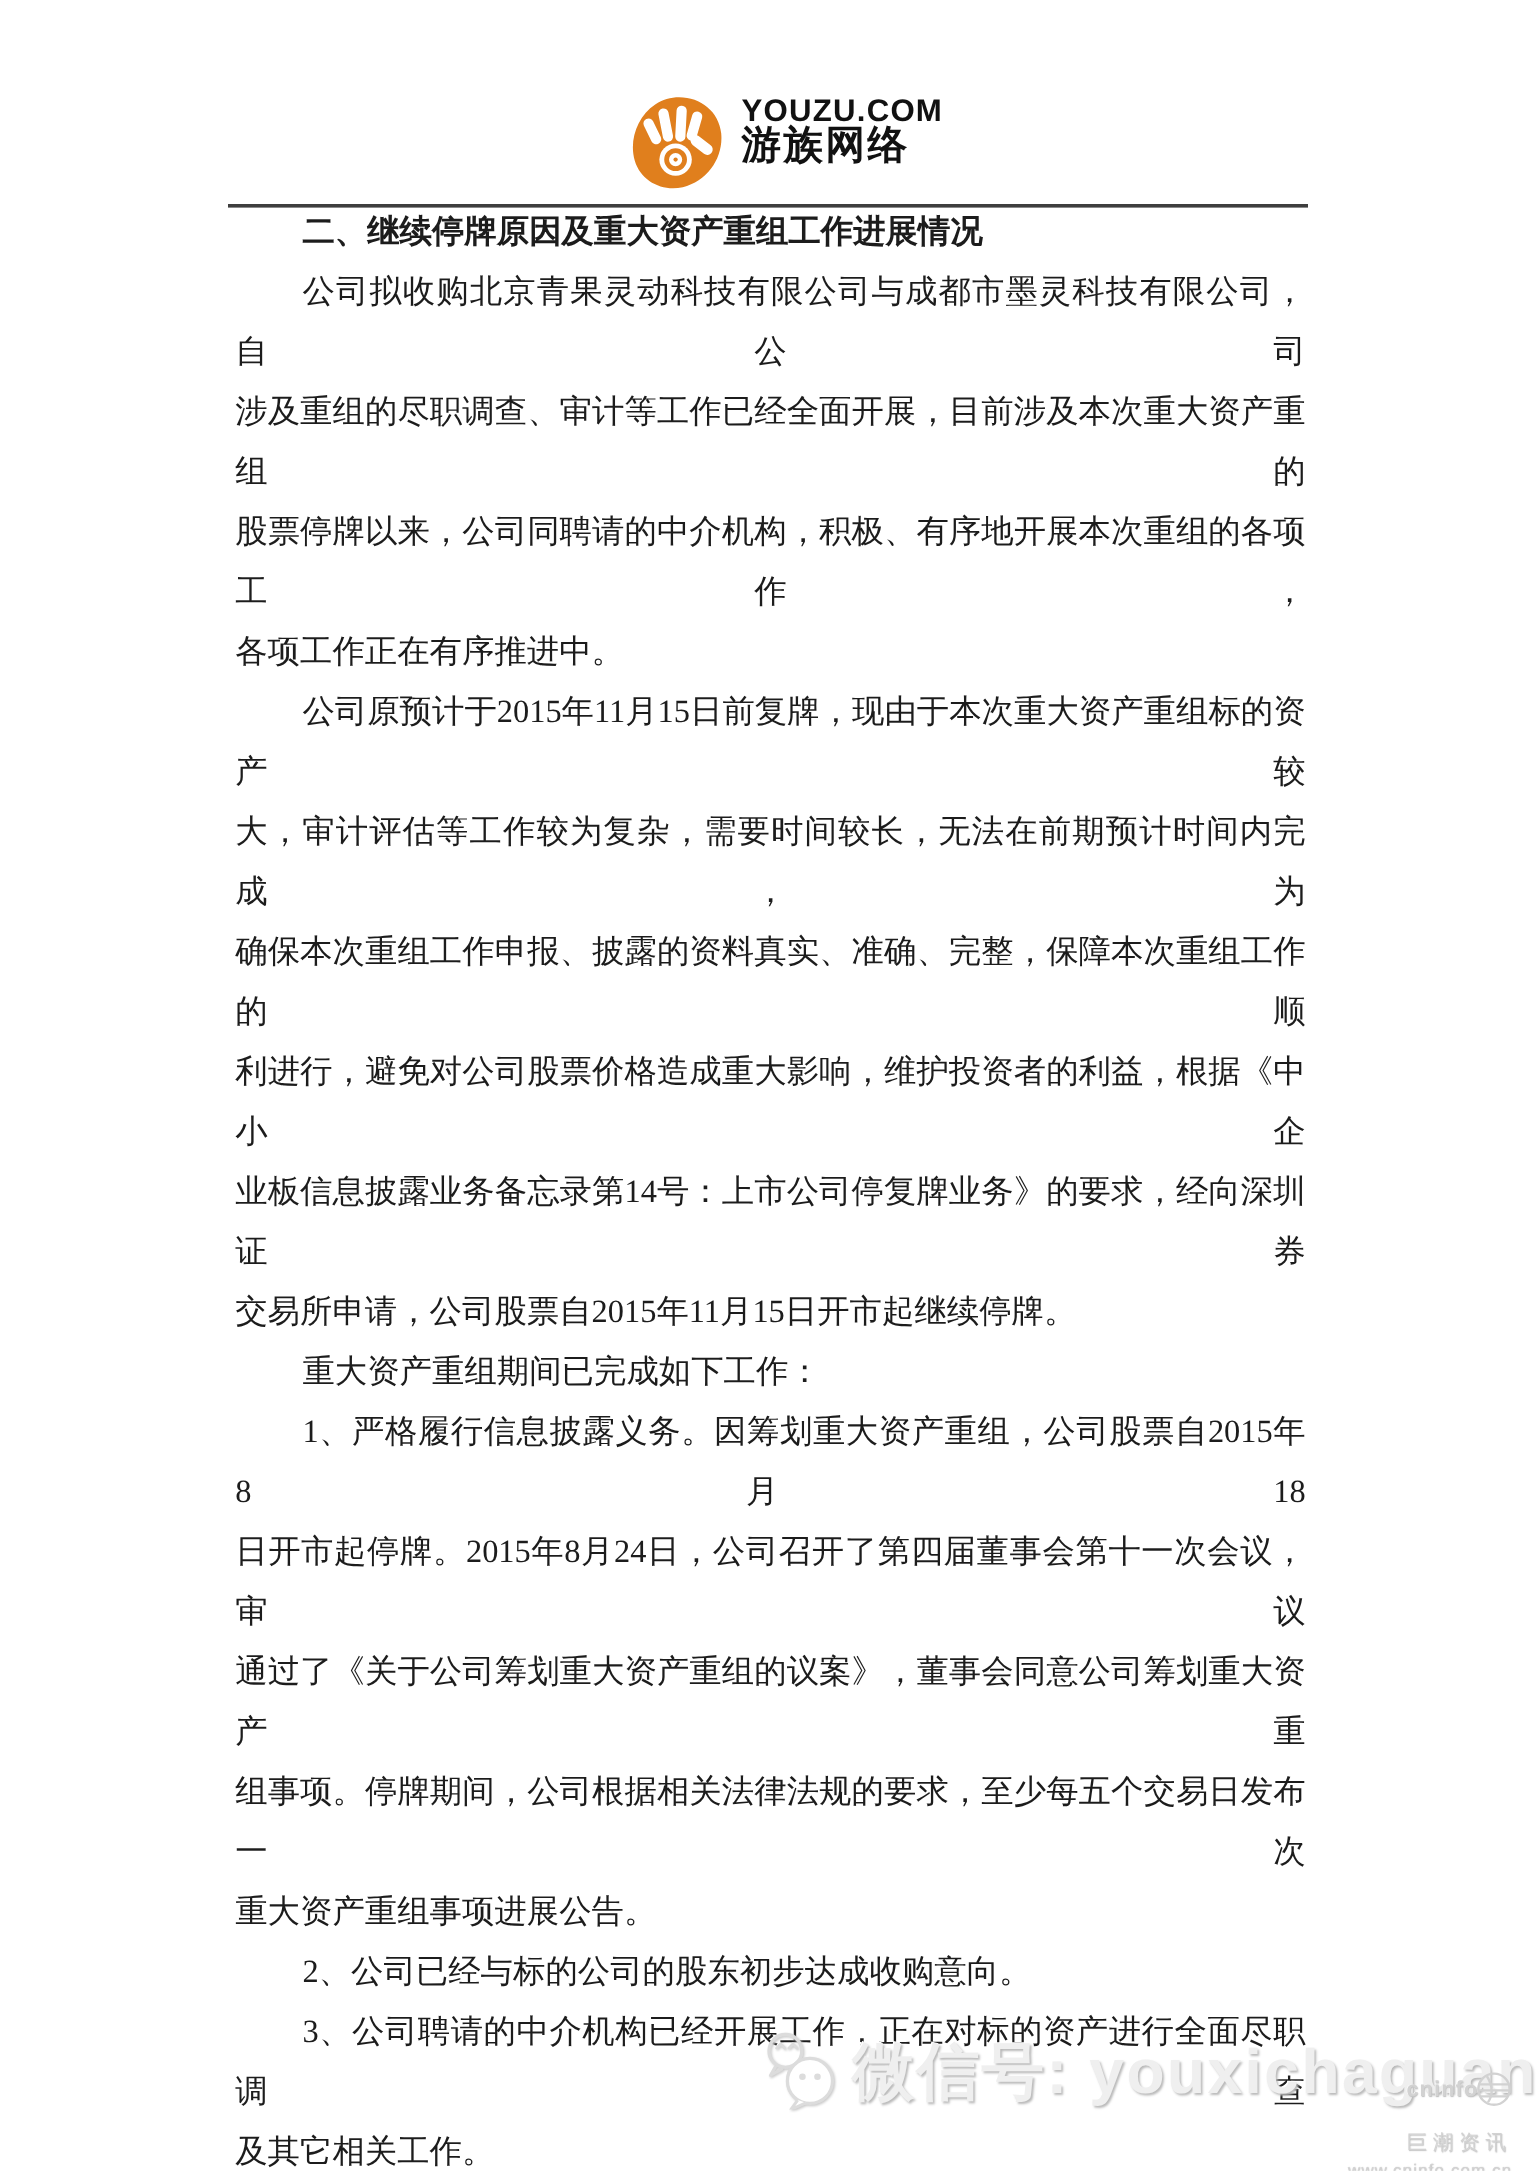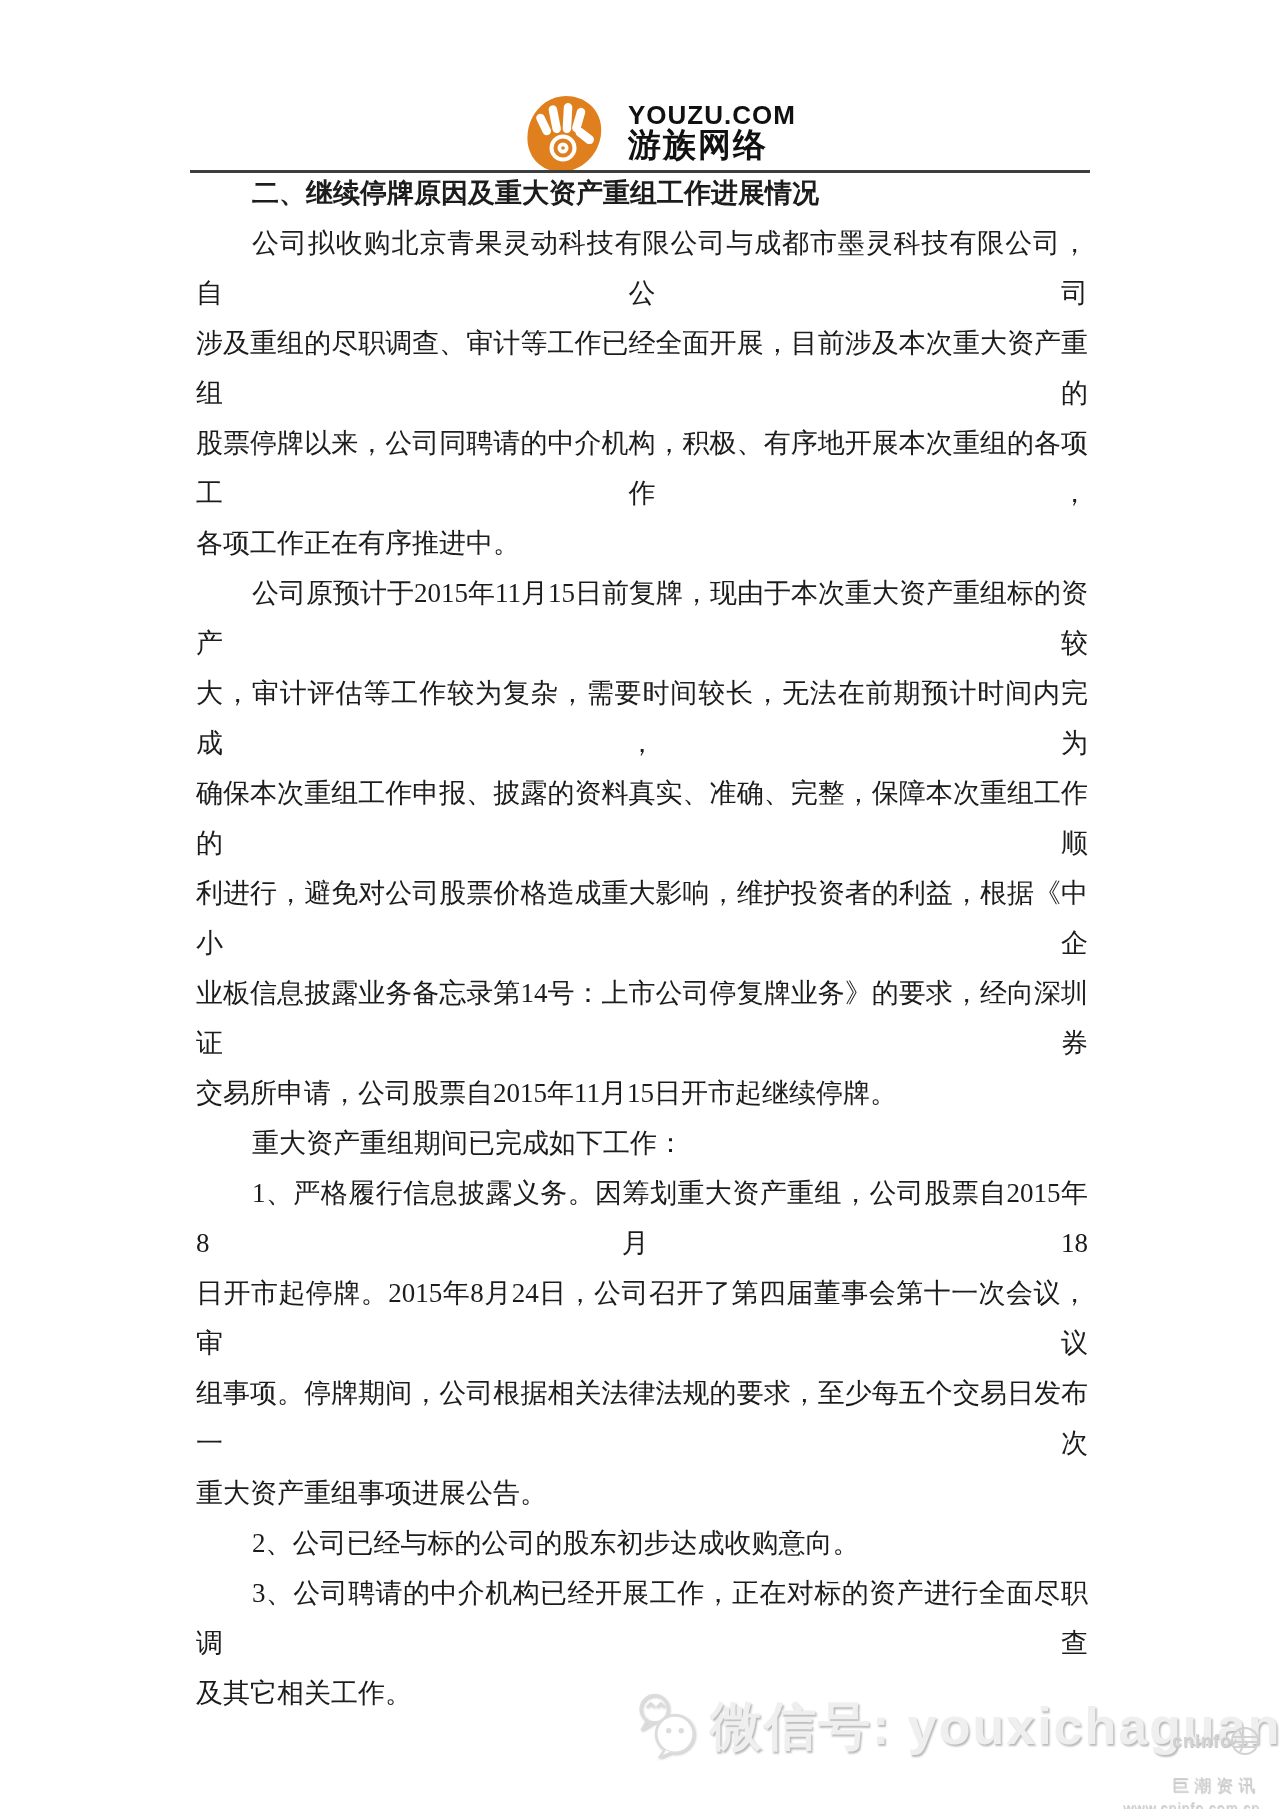--- a/index.html
+++ b/index.html
@@ -7,22 +7,22 @@
     width:1280px; height:1809px;
     background:#ffffff;
     position:relative;
     font-family:"Liberation Serif","DejaVu Serif",serif;
     color:#1c1c1c;
     overflow:hidden;
   }
 
   
   .logo-wrap {
-    position:absolute; left:524px; top:94px;
-    display:flex; align-items:center; gap:24px;
+    position:absolute; left:524px; top:79px;
+    display:flex; align-items:flex-start; gap:14px;
   }
   .logo-blob { width:80px; height:80px; display:block; }
   .logo-text { display:flex; flex-direction:column; justify-content:center; }
   .logo-domain {
     font-family:"Liberation Sans","DejaVu Sans",sans-serif;
     font-weight:bold; font-size:26px; letter-spacing:1px;
     color:#111; line-height:1.05;
   }
   .logo-company {
     font-family:Liberation Mono, monospace;
@@ -113,20 +113,21 @@
     <div class="line">各项工作正在有序推进中。</div>
     <div class="line indent fill">公司原预计于2015年11月15日前复牌，现由于本次重大资产重组标的资产较</div>
     <div class="line fill">大，审计评估等工作较为复杂，需要时间较长，无法在前期预计时间内完成，为</div>
     <div class="line fill">确保本次重组工作申报、披露的资料真实、准确、完整，保障本次重组工作的顺</div>
     <div class="line fill">利进行，避免对公司股票价格造成重大影响，维护投资者的利益，根据《中小企</div>
     <div class="line fill">业板信息披露业务备忘录第14号：上市公司停复牌业务》的要求，经向深圳证券</div>
     <div class="line">交易所申请，公司股票自2015年11月15日开市起继续停牌。</div>
     <div class="line indent">重大资产重组期间已完成如下工作：</div>
     <div class="line indent fill">1、严格履行信息披露义务。因筹划重大资产重组，公司股票自2015年8月18</div>
     <div class="line fill">日开市起停牌。2015年8月24日，公司召开了第四届董事会第十一次会议，审议</div>
+    <div class="line fill">通过了《关于公司筹划重大资产重组的议案》，董事会同意公司筹划重大资产重</div>
     <div class="line fill">组事项。停牌期间，公司根据相关法律法规的要求，至少每五个交易日发布一次</div>
     <div class="line">重大资产重组事项进展公告。</div>
     <div class="line indent">2、公司已经与标的公司的股东初步达成收购意向。</div>
     <div class="line indent fill">3、公司聘请的中介机构已经开展工作，正在对标的资产进行全面尽职调查</div>
     <div class="line">及其它相关工作。</div>
 
   </div>
 
   <div class="wm-wechat">
     <svg class="wechat-icon" viewBox="0 0 52 58" fill="none">

